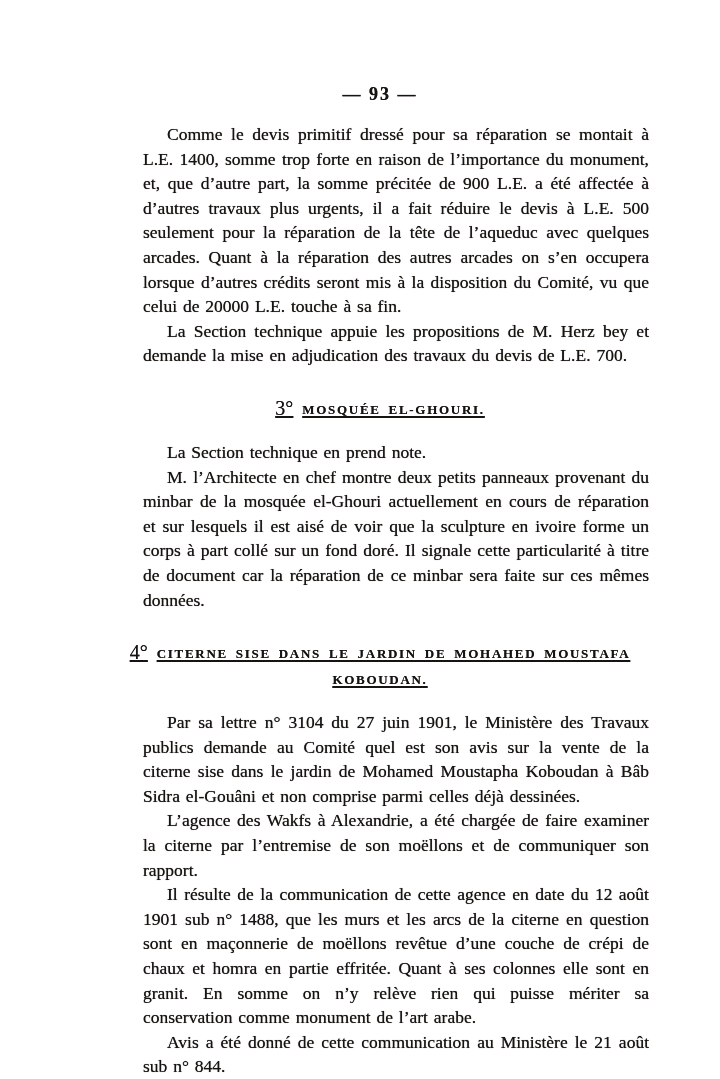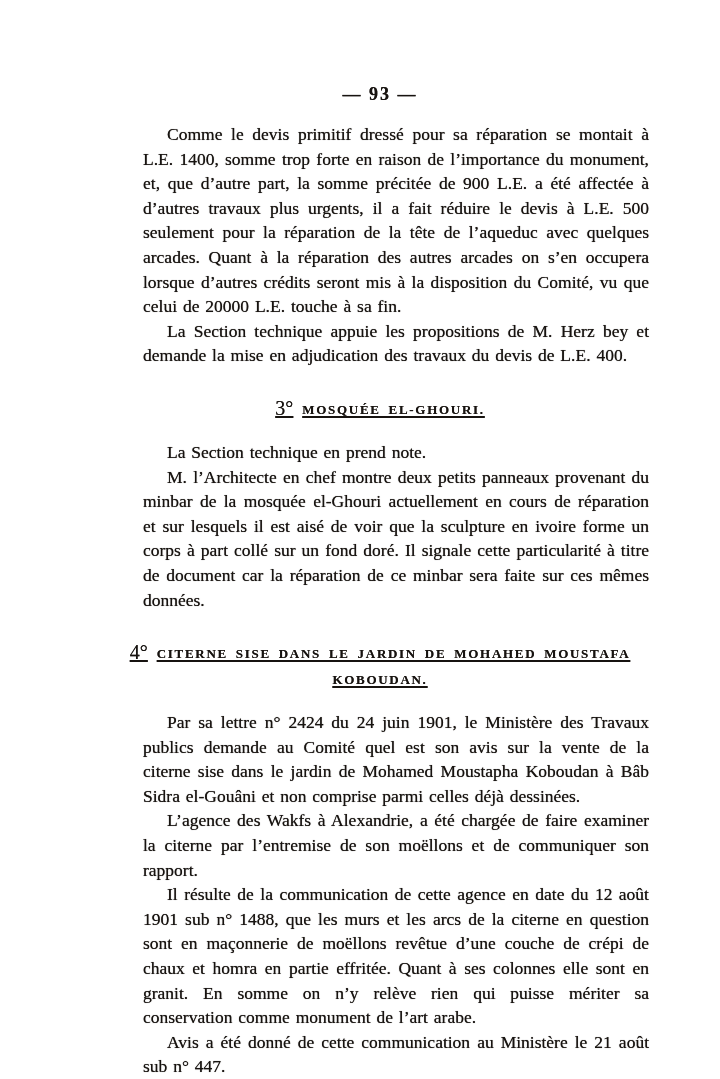--- a/index.html
+++ b/index.html
@@ -64,33 +64,33 @@
 </style>
 </head>
 <body>
 
 <div class="sheet">
   <div class="text-block">
 
     <div class="page-number">— 93 —</div>
 
     <p class="para">Comme le devis primitif dressé pour sa réparation se montait à L.E. 1400, somme trop forte en raison de l’importance du monument, et, que d’autre part, la somme précitée de 900 L.E. a été affectée à d’autres travaux plus urgents, il a fait réduire le devis à L.E. 500 seulement pour la réparation de la tête de l’aqueduc avec quelques arcades. Quant à la réparation des autres arcades on s’en occupera lorsque d’autres crédits seront mis à la disposition du Comité, vu que celui de 20000 L.E. touche à sa fin.</p>
-    <p class="para">La Section technique appuie les propositions de M. Herz bey et demande la mise en adjudication des travaux du devis de L.E. 400.</p>
+    <p class="para">La Section technique appuie les propositions de M. Herz bey et demande la mise en adjudication des travaux du devis de L.E. 700.</p>
 
     <h2 class="section-heading">
       <span class="num">3°</span><span class="title">MOSQUÉE EL-GHOURI.</span>
     </h2>
 
     <p class="para">La Section technique en prend note.</p>
     <p class="para">M. l’Architecte en chef montre deux petits panneaux provenant du minbar de la mosquée el-Ghouri actuellement en cours de réparation et sur lesquels il est aisé de voir que la sculpture en ivoire forme un corps à part collé sur un fond doré. Il signale cette particularité à titre de document car la réparation de ce minbar sera faite sur ces mêmes données.</p>
 
     <h2 class="section-heading">
       <span class="num">4°</span><span class="title">CITERNE SISE DANS LE JARDIN DE MOHAHED MOUSTAFA KOBOUDAN.</span>
     </h2>
 
-    <p class="para">Par sa lettre n° 2424 du 24 juin 1901, le Ministère des Travaux publics demande au Comité quel est son avis sur la vente de la citerne sise dans le jardin de Mohamed Moustapha Koboudan à Bâb Sidra el-Gouâni et non comprise parmi celles déjà dessinées.</p>
+    <p class="para">Par sa lettre n° 3104 du 27 juin 1901, le Ministère des Travaux publics demande au Comité quel est son avis sur la vente de la citerne sise dans le jardin de Mohamed Moustapha Koboudan à Bâb Sidra el-Gouâni et non comprise parmi celles déjà dessinées.</p>
     <p class="para">L’agence des Wakfs à Alexandrie, a été chargée de faire examiner la citerne par l’entremise de son moëllons et de communiquer son rapport.</p>
     <p class="para">Il résulte de la communication de cette agence en date du 12 août 1901 sub n° 1488, que les murs et les arcs de la citerne en question sont en maçonnerie de moëllons revêtue d’une couche de crépi de chaux et homra en partie effritée. Quant à ses colonnes elle sont en granit. En somme on n’y relève rien qui puisse mériter sa conservation comme monument de l’art arabe.</p>
-    <p class="para">Avis a été donné de cette communication au Ministère le 21 août sub n° 447.</p>
+    <p class="para">Avis a été donné de cette communication au Ministère le 21 août sub n° 844.</p>
     <p class="para">La Section monument approuve.</p>
 
   </div>
 </div>
 
 </body></html>

